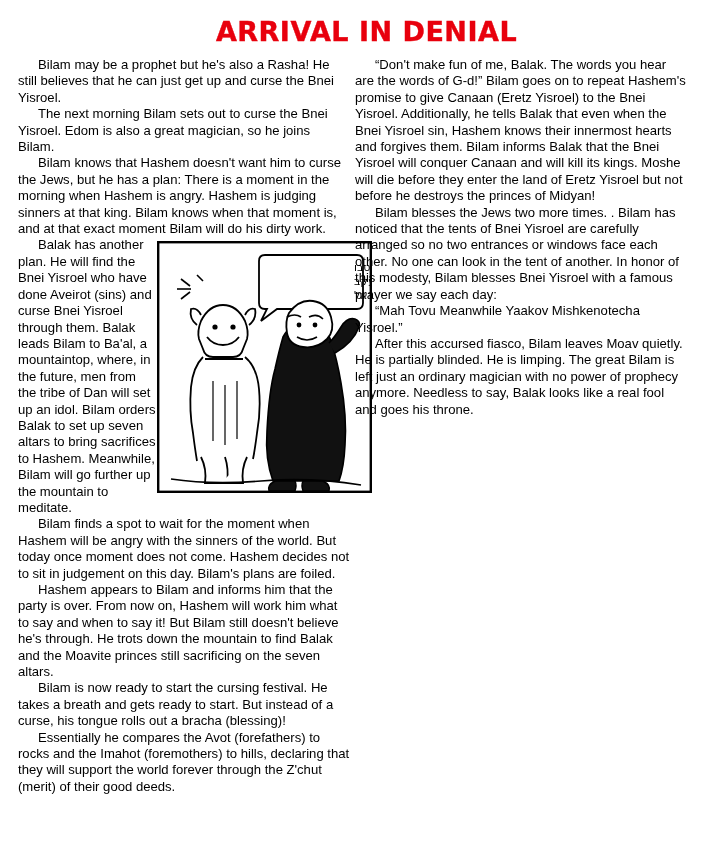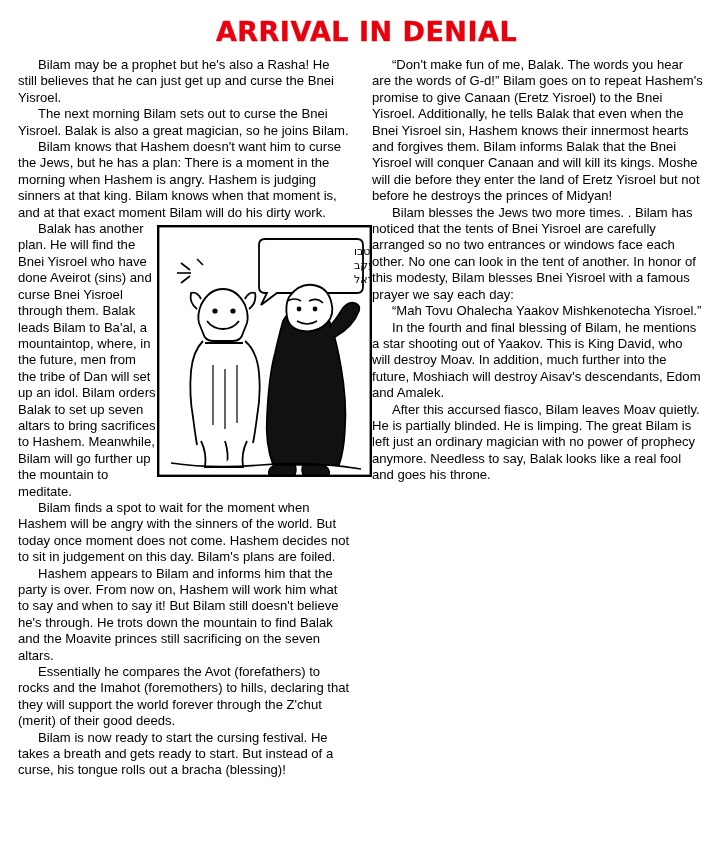--- a/index.html
+++ b/index.html
@@ -27,21 +27,21 @@
     font-family: "DejaVu Sans", sans-serif;
     font-weight: 900;
     font-size: 27px;
     letter-spacing: 0.5px;
     margin: 2px 0 10px 0;
     text-transform: uppercase;
     -webkit-text-stroke: 0.4px #e8000d;
   }
   .columns {
     display: flex;
-    gap: 22px;
+    gap: 5px;
     align-items: flex-start;
   }
   .col {
     width: 332px;
     font-size: 13.1px;
     line-height: 16.4px;
     text-align: left;
   }
   .col p {
     margin: 0 0 0 0;
@@ -75,21 +75,21 @@
 <body>
 
 <div class="page">
 
   <h1 class="title">Arrival in Denial</h1>
 
   <div class="columns">
 
     <div class="col">
       <p>Bilam may be a prophet but he's also a Rasha! He still believes that he can just get up and curse the Bnei Yisroel.</p>
-      <p>The next morning Bilam sets out to curse the Bnei Yisroel. Balak is also a great magician, so he joins Bilam.</p>
+      <p>The next morning Bilam sets out to curse the Bnei Yisroel. Edom is also a great magician, so he joins Bilam.</p>
       <p>Bilam knows that Hashem doesn't want him to curse the Jews, but he has a plan: There is a moment in the morning when Hashem is angry. Hashem is judging sinners at that king. Bilam knows when that moment is, and at that exact moment Bilam will do his dirty work.</p>
 
       <div class="figure">
         <svg viewBox="0 0 215 252" xmlns="http://www.w3.org/2000/svg" aria-hidden="true">
           <rect class="fig-border" x="1.2" y="1.2" width="212.6" height="249.6"></rect>
 
           <g>
             <path d="M108 14 L200 14 Q206 14 206 20 L206 62 Q206 68 200 68 L120 68 L104 80 L110 68 L108 68 Q102 68 102 62 L102 20 Q102 14 108 14 Z" fill="#ffffff" stroke="#000000" stroke-width="1.8"></path>
             <text class="hebrew" x="197" y="30" text-anchor="end" fill="#000">מה טבו</text>
             <text class="hebrew" x="197" y="44" text-anchor="end" fill="#000">אהליך יעקב</text>
@@ -138,26 +138,25 @@
             <path d="M166 240 q8 4 6 10 l-26 0 q-2 -6 0 -10 Z" fill="#111" stroke="#000" stroke-width="1.4"></path>
           </g>
 
           <path d="M14 238 q40 6 90 2 q50 -4 100 4" stroke="#000" stroke-width="1.6" fill="none"></path>
         </svg>
       </div>
 
       <p>Balak has another plan. He will find the Bnei Yisroel who have done Aveirot (sins) and curse Bnei Yisroel through them. Balak leads Bilam to Ba'al, a mountaintop, where, in the future, men from the tribe of Dan will set up an idol. Bilam orders Balak to set up seven altars to bring sacrifices to Hashem. Meanwhile, Bilam will go further up the mountain to meditate.</p>
       <p>Bilam finds a spot to wait for the moment when Hashem will be angry with the sinners of the world. But today once moment does not come. Hashem decides not to sit in judgement on this day. Bilam's plans are foiled.</p>
       <p>Hashem appears to Bilam and informs him that the party is over. From now on, Hashem will work him what to say and when to say it! But Bilam still doesn't believe he's through. He trots down the mountain to find Balak and the Moavite princes still sacrificing on the seven altars.</p>
+      <p>Bilam is now ready to start the cursing festival. He takes a breath and gets ready to start. But instead of a curse, his tongue rolls out a bracha (blessing)!</p>
       <p>Essentially he compares the Avot (forefathers) to rocks and the Imahot (foremothers) to hills, declaring that they will support the world forever through the Z'chut (merit) of their good deeds.</p>
-      <p>Bilam is now ready to start the cursing festival. He takes a breath and gets ready to start. But instead of a curse, his tongue rolls out a bracha (blessing)!</p>
     </div>
 
     <div class="col">
       <p>“Don't make fun of me, Balak. The words you hear are the words of G-d!” Bilam goes on to repeat Hashem's promise to give Canaan (Eretz Yisroel) to the Bnei Yisroel. Additionally, he tells Balak that even when the Bnei Yisroel sin, Hashem knows their innermost hearts and forgives them. Bilam informs Balak that the Bnei Yisroel will conquer Canaan and will kill its kings. Moshe will die before they enter the land of Eretz Yisroel but not before he destroys the princes of Midyan!</p>
       <p>Bilam blesses the Jews two more times. . Bilam has noticed that the tents of Bnei Yisroel are carefully arranged so no two entrances or windows face each other. No one can look in the tent of another. In honor of this modesty, Bilam blesses Bnei Yisroel with a famous prayer we say each day:</p>
-      <p>“Mah Tovu Ohalecha Yaakov Mishkenotecha Yisroel.”</p>
-      <p>In the fourth and final blessing of Bilam, he mentions a star shooting out of Yaakov. This is King David, who will destroy Moav. In addition, much further into the future, Moshiach will destroy Aisav's descendants, Edom and Amalek.</p>
+      <p>“Mah Tovu Meanwhile Yaakov Mishkenotecha Yisroel.”</p>
       <p>After this accursed fiasco, Bilam leaves Moav quietly. He is partially blinded. He is limping. The great Bilam is left just an ordinary magician with no power of prophecy anymore. Needless to say, Balak looks like a real fool and goes his throne.</p>
     </div>
 
   </div>
 </div>
 
 </body></html>

